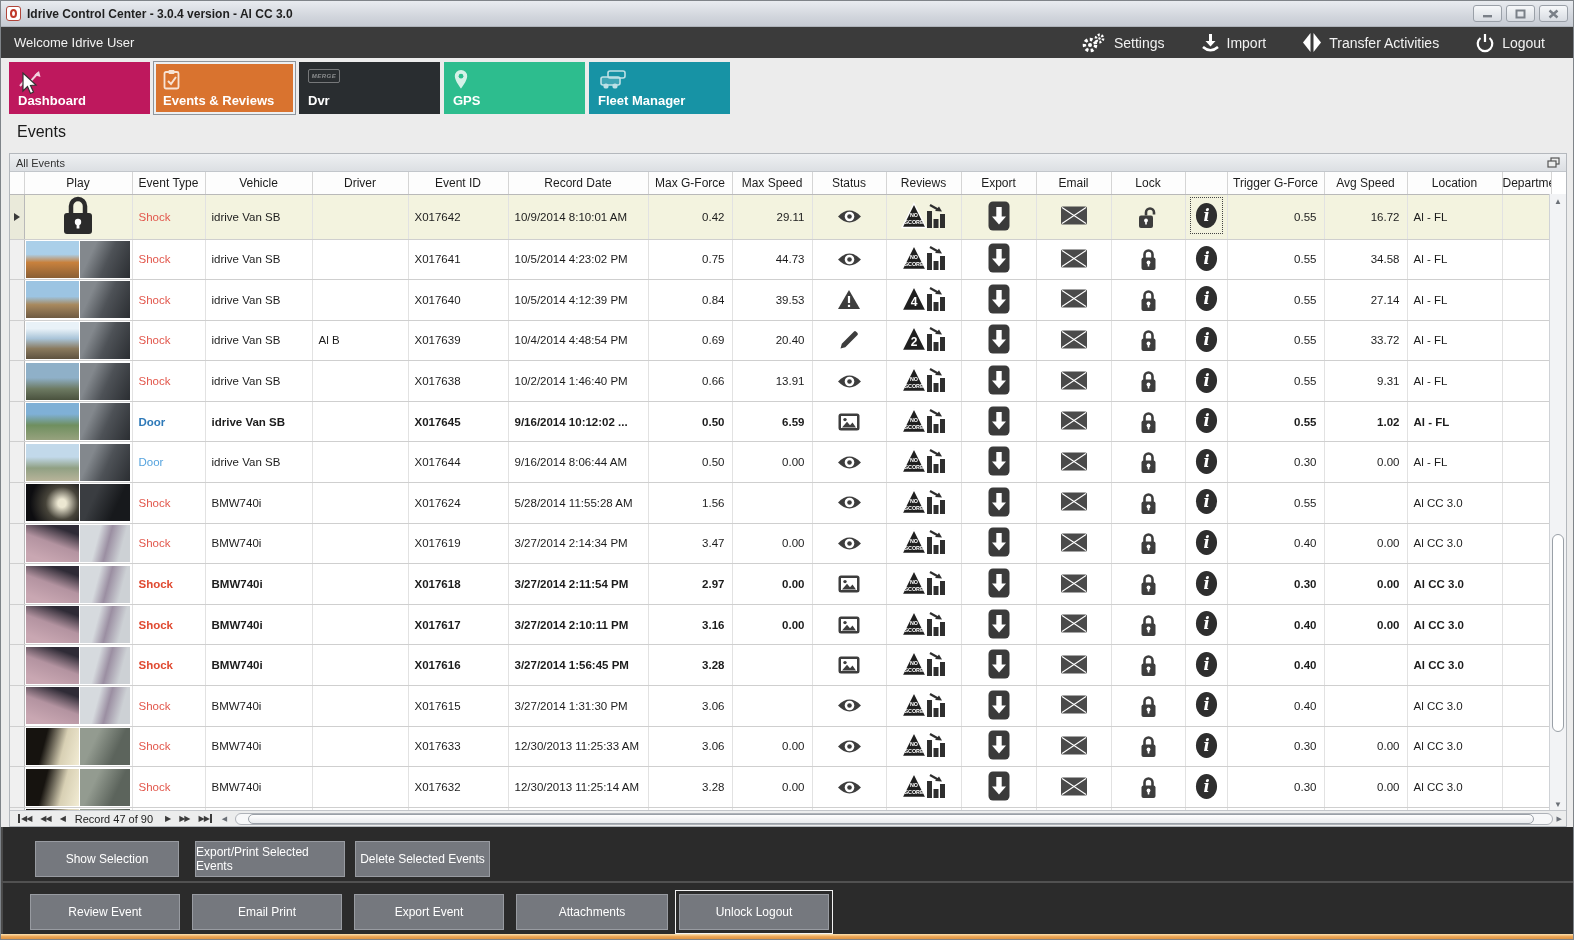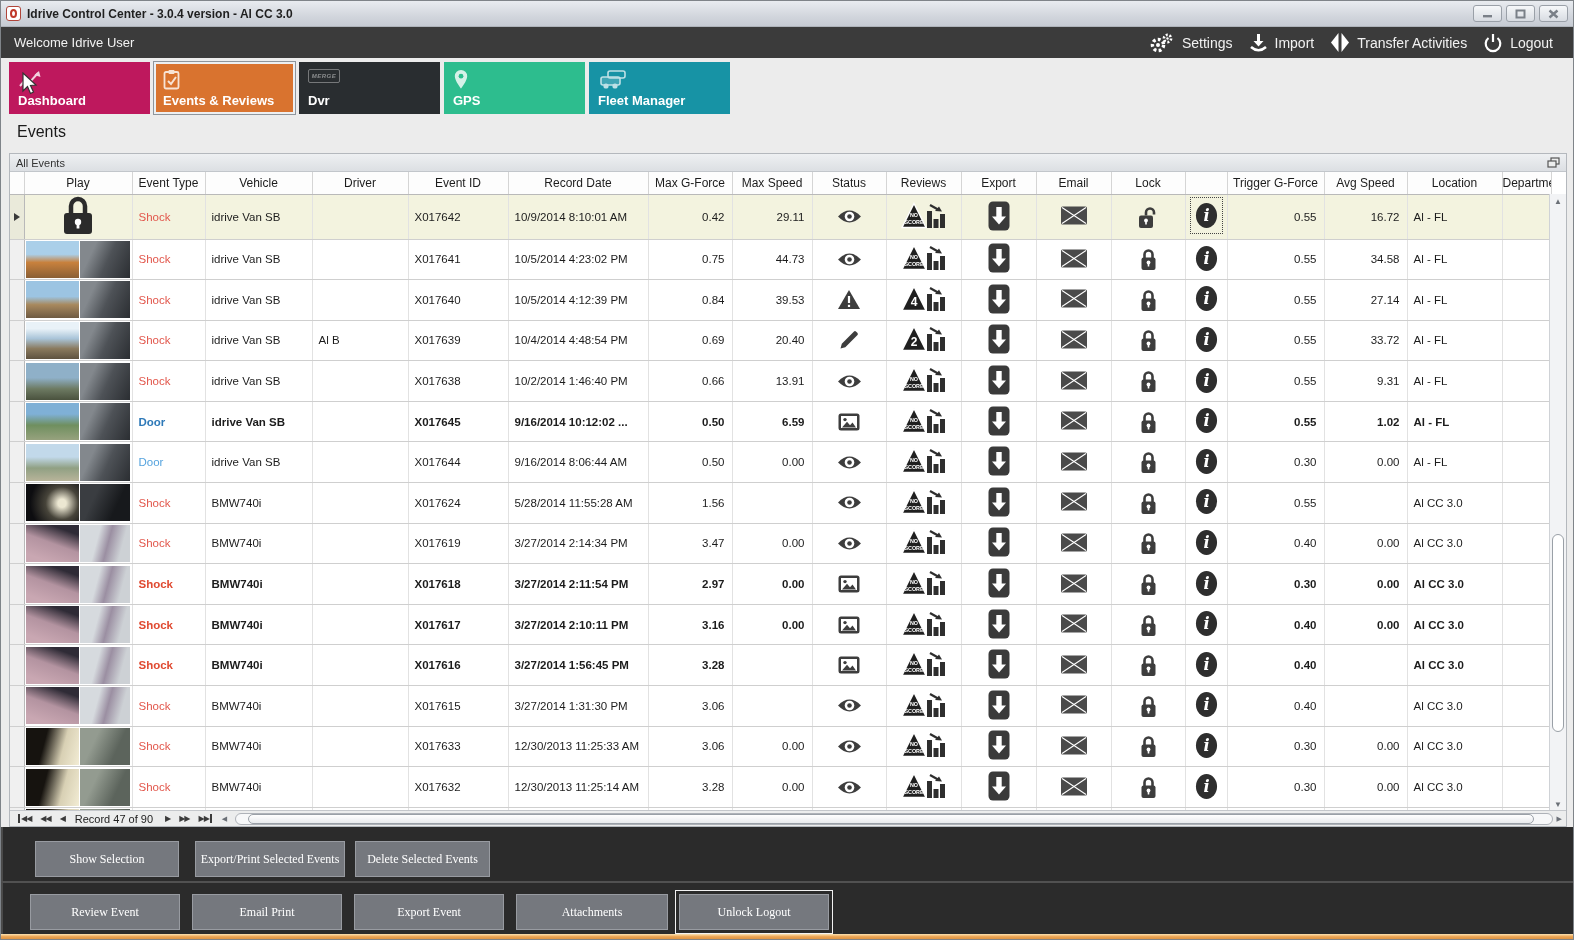--- a/index.html
+++ b/index.html
@@ -17,21 +17,21 @@
   .titlebar .title { font-size:12px; font-weight:bold; color:#1f1f1f; }
   .win-controls { position:absolute; right:5px; top:4px; display:flex; gap:4px; }
   .win-btn { width:29px; height:17px; border:1px solid #9aa0a8; border-radius:3px;
     background:linear-gradient(#f6f8fa,#d8dce2); display:flex; align-items:center; justify-content:center; }
   .win-btn svg { display:block; }
 
   
   .topbar { position:absolute; left:0; top:26px; width:1572px; height:31px; background:#3b3b3b;
     display:flex; align-items:center; color:#f2f2f2; }
   .welcome { font-size:13px; margin-left:13px; }
-  .top-actions { margin-left:auto; display:flex; align-items:center; gap:16px; margin-right:20px; }
+  .top-actions { margin-left:auto; display:flex; align-items:center; gap:36px; margin-right:28px; }
   .top-action { display:flex; align-items:center; gap:7px; font-size:14px; cursor:pointer; }
 
   
   .tiles-row { position:absolute; left:8px; top:61px; display:flex; gap:4px; }
   .tile { width:141px; height:52px; position:relative; color:#fff; border:2px solid transparent; }
   .tile.selected { border-color:#edeff1; outline:1px solid #8f959b; }
   .tile .t-icon { position:absolute; left:7px; top:5px; opacity:.8; }
   .tile .t-label { position:absolute; left:7px; bottom:4px; font-size:13px; font-weight:bold; }
   .dvr-chip { width:32px; height:14px; border:1px solid rgba(255,255,255,.45); border-radius:2px;
     font-style:italic; font-size:6px; font-weight:bold; color:rgba(255,255,255,.55);
@@ -119,21 +119,21 @@
     background:linear-gradient(#ffffff,#e8eaed); border:1px solid #9aa0a7; border-radius:6px; }
   .h-arr { font-size:7px; color:#6b7077; }
 
   
   .panel1 { position:absolute; left:0; top:826px; width:1572px; height:54px; background:#2b2b2b;
     border-left:2px solid #4a4a4a; }
   .panel2 { position:absolute; left:0; top:880px; width:1572px; height:53px; background:#2b2b2b;
     border-top:2px solid #515151; border-left:2px solid #4a4a4a; }
   .gbtn { position:absolute; height:36px; background:#75787e; border:1px solid #989ba1;
     color:#fff; font-size:12px; display:flex; align-items:center; justify-content:center;
-    font-family:Liberation Serif, serif; cursor:pointer; }
+    font-family:Liberation Sans, sans-serif; cursor:pointer; }
   .gbtn.focused { outline:1px solid #f2f2f2; outline-offset:3px; }
   .strip { position:absolute; left:0; top:933px; width:1572px; height:6px;
     background:linear-gradient(#fbe3b3,#eca453 45%,#d88f3e); }
 </style>
 </head>
 <body>
 
 <div class="titlebar">
   <span class="app-icon">
       <i></i>

